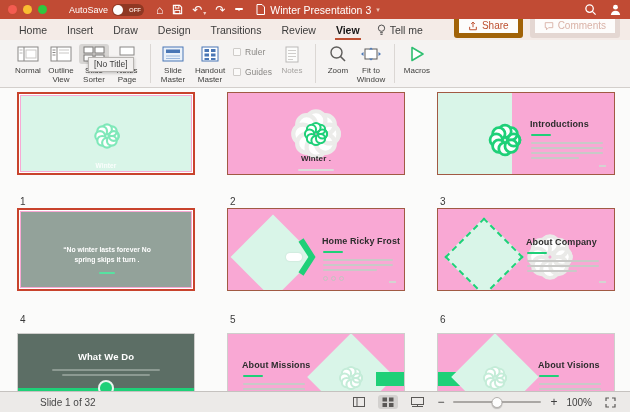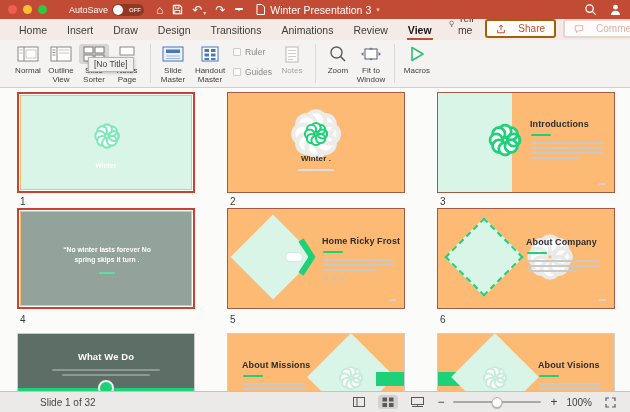--- a/index.html
+++ b/index.html
@@ -27,41 +27,41 @@
   .doc-title .caret { font-size:7px; color:#e9bfb2; }
   .tb-right { margin-left:auto; display:flex; align-items:center; gap:12px; }
 
   
   .tabbar { height:21px; background:#f4ebe7; display:flex; align-items:flex-end; padding:0 10px; gap:2px; }
   .tab { font-size:10.5px; color:#3c3c3c; padding:3px 9px 4px; position:relative; }
   .tab.active { font-weight:bold; color:#161616; }
   .tab.active::after { content:""; position:absolute; left:8px; right:8px; bottom:0; height:2px; background:#bd5033; }
   .tellme { display:flex; align-items:center; gap:4px; font-size:10.5px; color:#3c3c3c; padding:3px 6px 4px; }
   .tab-actions { margin-left:auto; display:flex; gap:7px; align-items:center; padding-bottom:2px; }
-  .pill-btn { display:flex; align-items:center; gap:12px; border:2px solid #a16207; background:#fdfcfb; border-radius:3px; font-size:10px; padding:2px 9px; }
+  .pill-btn { display:flex; align-items:center; gap:4px; border:5px solid #a16207; background:#fdfcfb; border-radius:3px; font-size:10px; padding:2px 9px; }
   .pill-btn.share { color:#bd4f2e; }
   .pill-btn.comments { color:#d9b2a7; border-color:#e4d7d2; }
 
   
   .ribbon { height:48px; background:#f5f3f2; border-bottom:1px solid #d3cfcc; display:flex; align-items:flex-start; padding:4px 0 0 12px; position:relative; }
   .rbtn { display:flex; flex-direction:column; align-items:center; width:32px; margin-right:1px; }
   .rbtn .ic { height:20px; display:flex; align-items:center; justify-content:center; padding:2px 4px; border-radius:3px; }
   .rbtn.selected .ic { background:#d7d5d3; }
   .rbtn .lbl { font-size:8px; color:#3e3e3c; text-align:center; line-height:1.15; margin-top:2px; }
   .rb-divider { width:1px; background:#dbd7d4; height:39px; margin:0 6px; align-self:flex-start; }
   .toggles { display:flex; flex-direction:column; gap:10px; margin:3px 4px 0 2px; }
   .chk-row { display:flex; align-items:center; gap:4px; }
   .chk { width:8px; height:8px; border:1px solid #cfccc9; background:#fbfaf9; border-radius:1px; }
   .chk-lbl { font-size:8.5px; color:#8a8885; }
   .rbtn.wide { width:40px; }
   .tooltip { position:absolute; left:88px; top:17px; background:#f2f0ef; border:1px solid #b7b4b1; font-size:8.5px; color:#3c3c3c; padding:1px 5px 2px; box-shadow:0 1px 3px rgba(0,0,0,.25); z-index:5; white-space:nowrap; }
 
   
   .canvas { position:relative; height:303px; background:#fbfbfa; overflow:hidden; }
-  .thumb { position:absolute; width:178px; height:101px; background:#fdba74; border:1.5px solid #a15a43; }
+  .thumb { position:absolute; width:178px; height:83px; background:#f9a8d4; border:1.5px solid #a15a43; }
   .thumb.sel { border:2px solid #c8432c; box-shadow:inset 0 0 0 1px #fff; }
   .thumb.cut { border:1px solid #cfcecc; }
   .slide-num { position:absolute; font-size:10px; color:#3a3a3a; }
   .fill { position:absolute; inset:0; overflow:hidden; }
 
   .flower { position:absolute; }
   .diamond { position:absolute; transform:rotate(45deg); background:#d9f5e8; }
   .bar { position:absolute; background:#c9c9c7; height:2px; border-radius:1px; }
   .gbar { position:absolute; background:#1ed078; height:2.5px; border-radius:1px; }
   .pagedot { position:absolute; right:8px; bottom:7px; width:7px; height:2px; background:#d4d3d1; }
@@ -151,21 +151,20 @@
     </svg>
   </div>
 </div>
 
 <div class="tabbar">
   <span class="tab">Home</span>
   <span class="tab">Insert</span>
   <span class="tab">Draw</span>
   <span class="tab">Design</span>
   <span class="tab">Transitions</span>
-  <span class="tab">Animations</span>
   <span class="tab">Review</span>
   <span class="tab active">View</span>
   <span class="tellme">
     <svg width="9" height="12" viewBox="0 0 10 13">
       <circle cx="5" cy="4.5" r="3.5" fill="none" stroke="#4d4d4d" stroke-width="1.1"></circle>
       <line x1="3.5" y1="9.5" x2="6.5" y2="9.5" stroke="#4d4d4d" stroke-width="1.1"></line>
       <line x1="3.8" y1="11.3" x2="6.2" y2="11.3" stroke="#4d4d4d" stroke-width="1.1"></line>
     </svg>
     <span>Tell me</span>
   </span>

